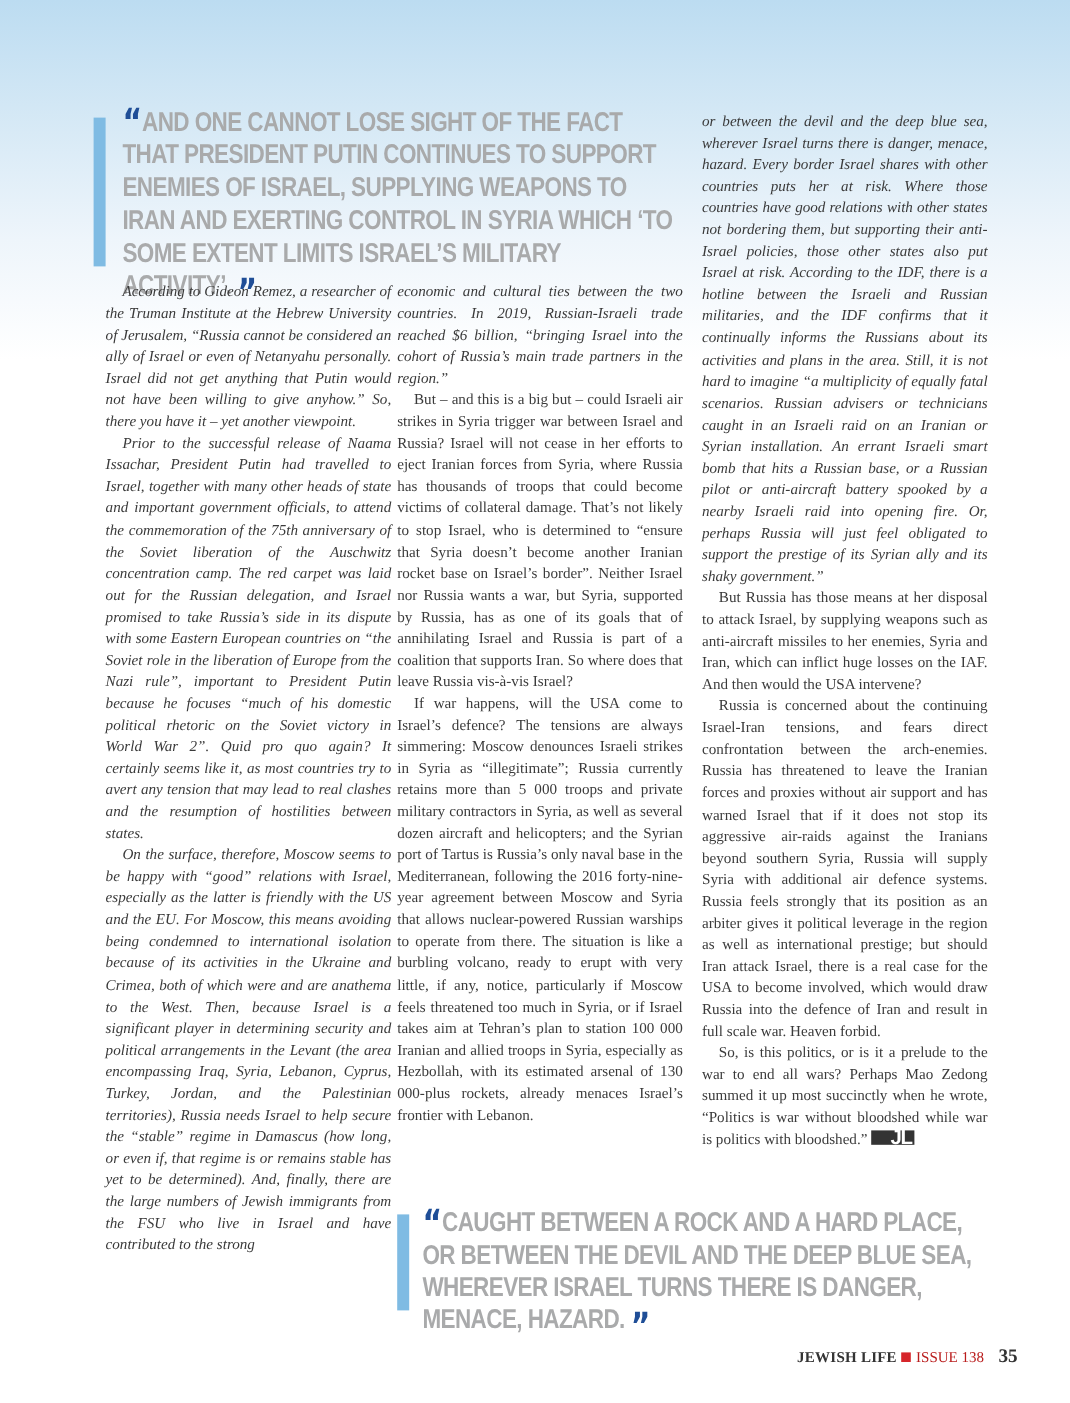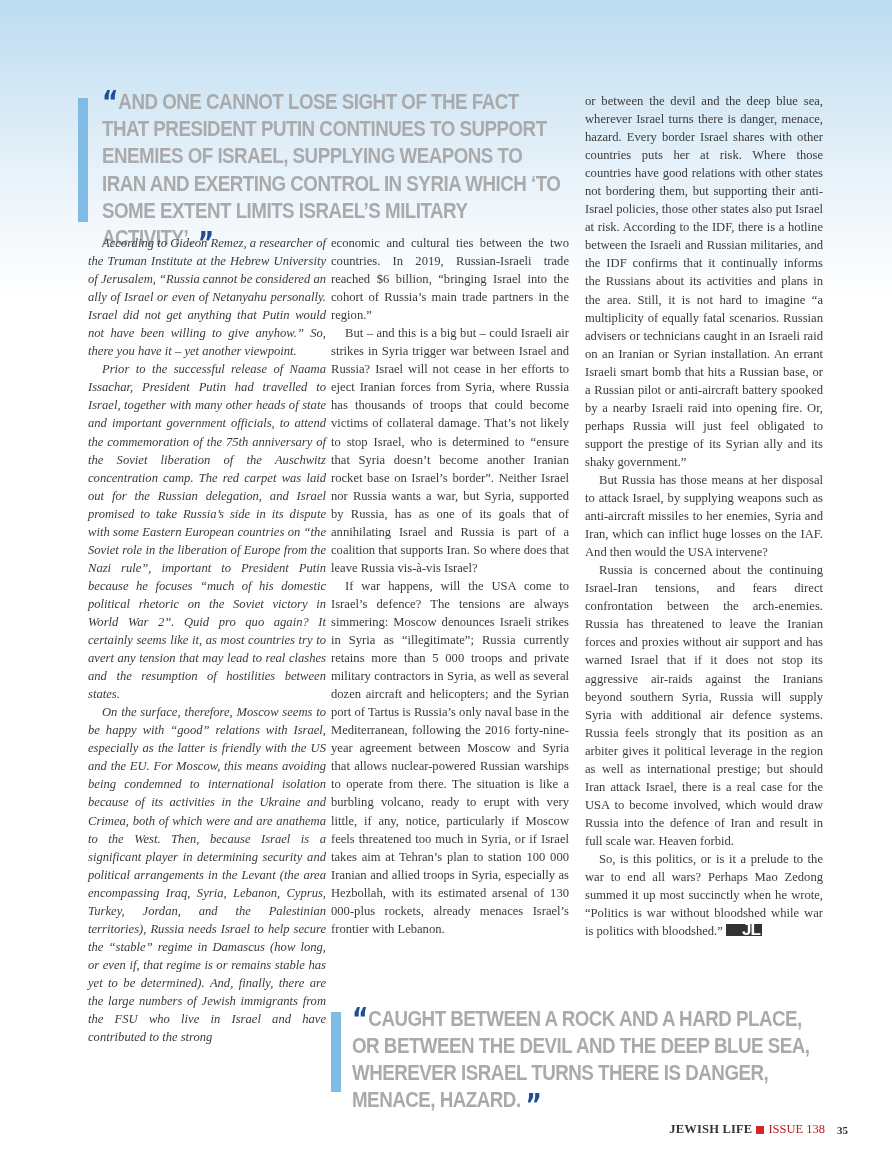--- a/index.html
+++ b/index.html
@@ -28,39 +28,39 @@
     #pq2 .pq-text { left:352px; top:1005px; font-size:22.6px; line-height:27px; transform:scaleX(0.83); transform-origin:left top; width:560px; }
     .pq-open { font-size:30px; line-height:20px; letter-spacing:-4px; margin-right:4px; vertical-align:-3px; }
     .pq-close { font-size:30px; line-height:20px; letter-spacing:-4px; margin-left:6px; vertical-align:-8px; }
 
     .col {
       position:absolute; width:238px;
       font-size:12.6px; line-height:18.05px;
       text-align:justify; hyphens:none;
     }
     .col p { margin:0; text-indent:14px; }
-    .col p.cont { text-indent:0; }
+    .col p.cont { text-indent:0;font-style:italic; }
     #col1 { left:88px; top:234px;font-style:italic; }
     #col2 { left:331px; top:234px; }
     #col3 { left:585px; top:92px; }
     .endmark {
       display:inline-block; background:#333; color:#fff;
       font-family:"Liberation Sans", sans-serif; font-weight:bold;
       font-size:17px; line-height:12px; padding:0 2px; letter-spacing:-1px;
       vertical-align:0px;
     }
     .footer {
       position:absolute; right:44px; top:1122px;
       font-family:"Liberation Serif", serif; font-size:12.5px;
       display:flex; align-items:center; white-space:nowrap;
     }
     .f-mag { font-weight:bold; color:#333; letter-spacing:0.2px; }
     .f-sq { display:inline-block; width:8px; height:8px; background:#d6262b; margin:0 4px 0 4px; }
     .f-issue { color:#b91c1c; }
-    .f-page { font-weight:bold; color:#333; margin-left:12px; font-size:11px; }
+    .f-page { font-weight:bold; color:#333; margin-left:12px; font-size:16px; }
   </style>
 </head>
 <body>
 
 <div id="pq1" class="pullquote">
   <div class="pq-bar"></div>
   <div class="pq-text"><span class="pq-open">“</span><span>And one cannot lose sight of the fact that President Putin continues to support enemies of Israel, supplying weapons to Iran and exerting control in Syria which ‘to some extent limits Israel’s military activity’.</span><span class="pq-close">”</span></div>
 </div>
 
 <div id="col1" class="col">

